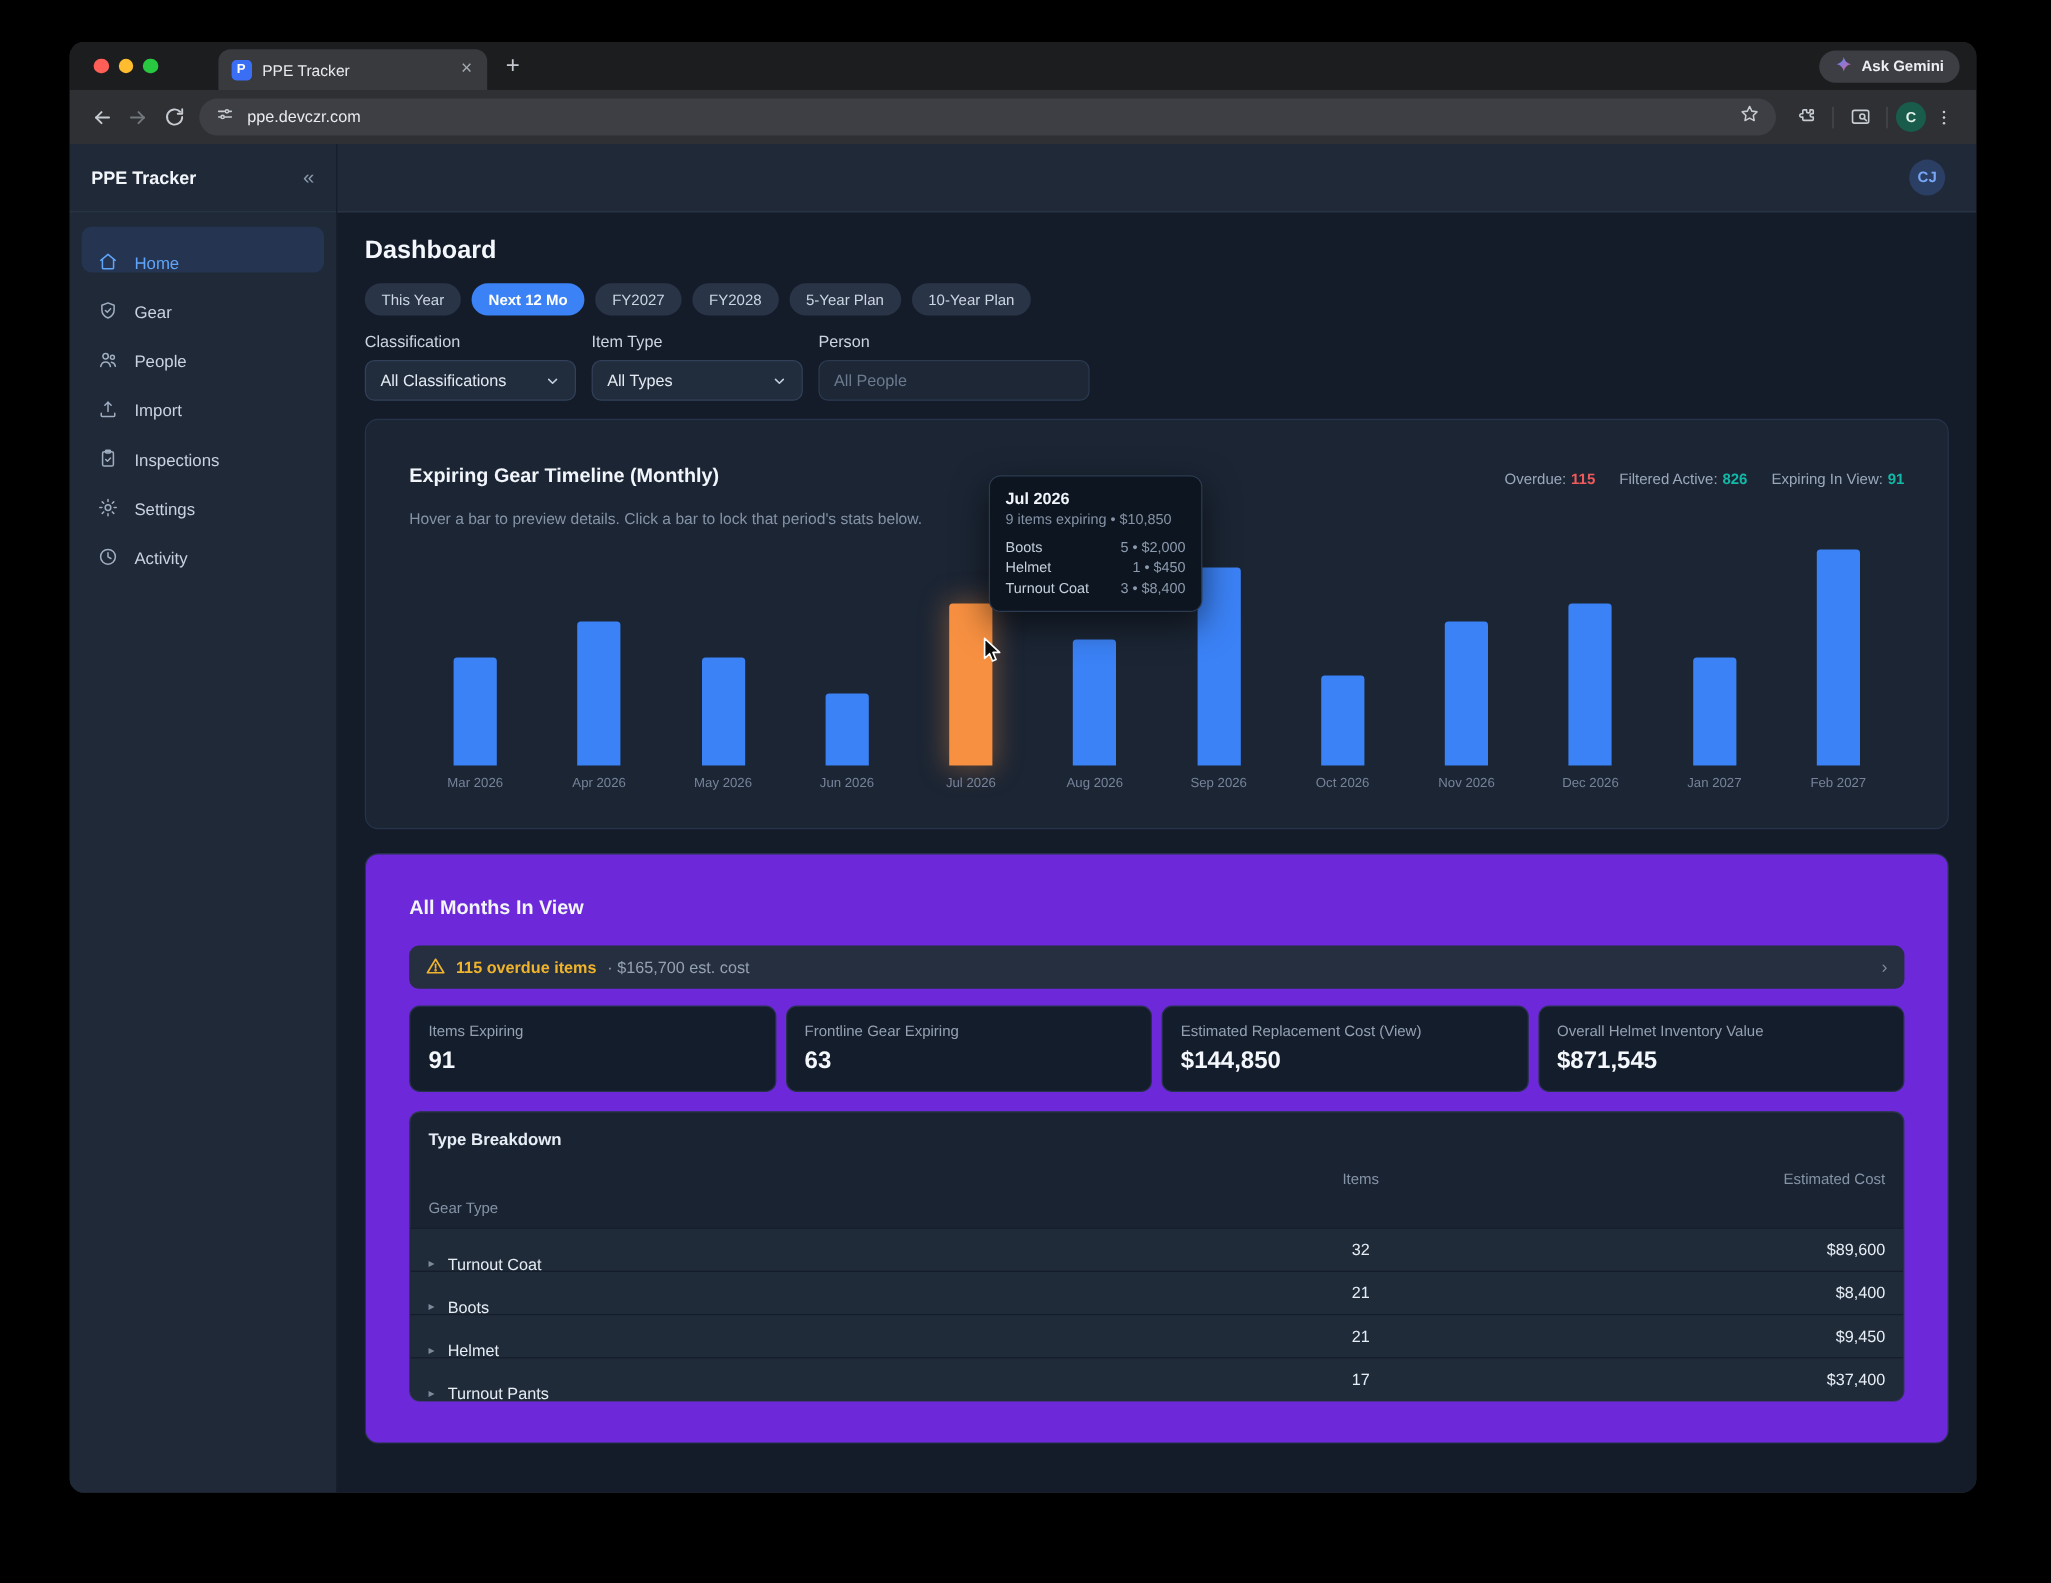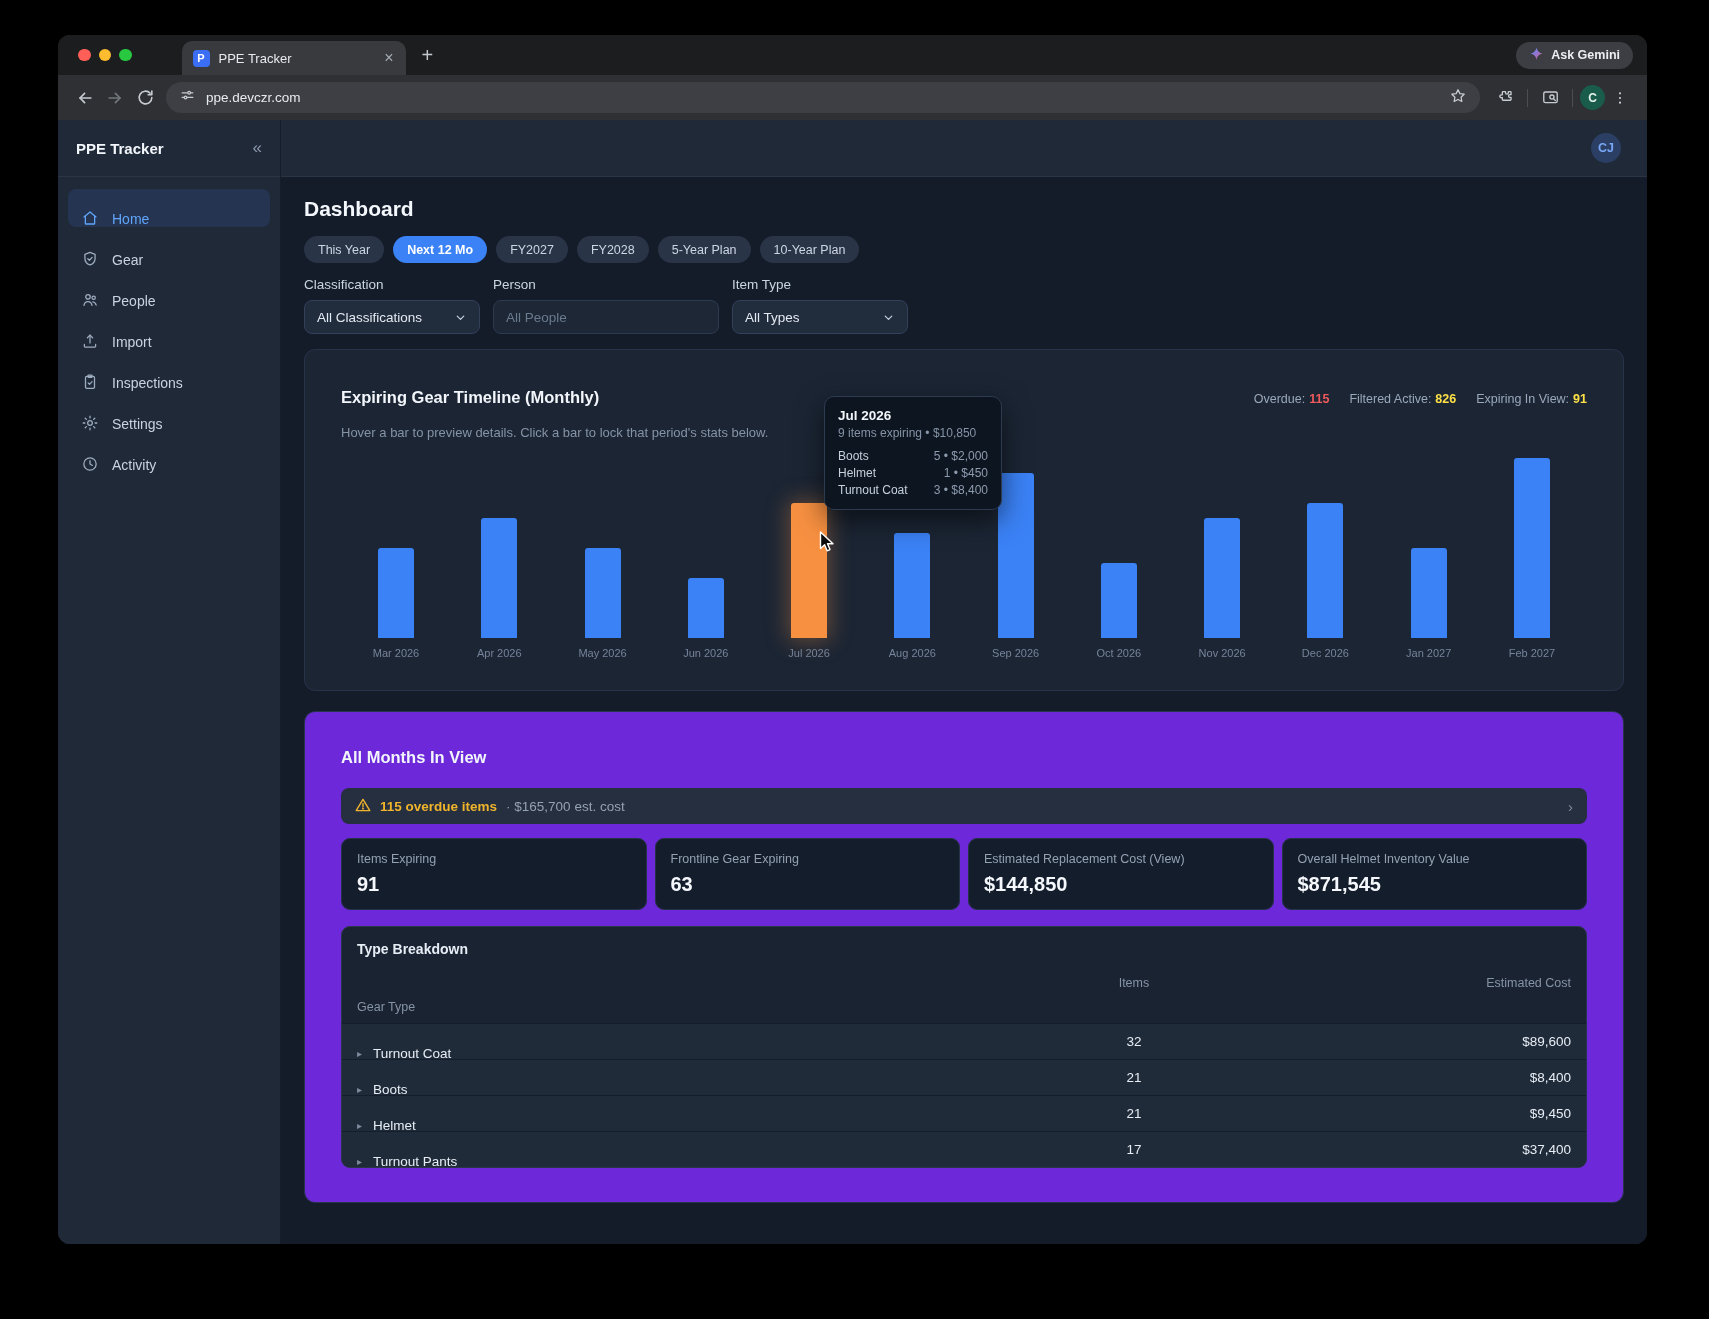--- a/index.html
+++ b/index.html
@@ -73,21 +73,21 @@
                   font-size:13.5px; width:100%; font-family:inherit; }
   .person input::placeholder { color:#6b7a8f; }
 
   
   .chart-card { margin-top:15px; height:342px; background:#1b2534; border:1px solid #27334a;
                 border-radius:11px; position:relative; padding:38px 36px 0; }
   .chart-head { display:flex; justify-content:space-between; }
   .c-title { font-size:16.5px; font-weight:bold; color:#f2f6fb; }
   .c-sub { font-size:13px; color:#8593a6; margin-top:18px; }
   .t-stats { display:flex; gap:20px; font-size:12.5px; color:#9aa8bb; padding-top:4px; white-space:nowrap; }
-  .t-stats b { color:#fde047; margin-left:4px; }
+  .t-stats b { color:#14b8a6; margin-left:4px; }
   .t-stats .ov b { color:var(--overdue-red,#ef5a5a); }
 
   .plot { position:absolute; left:36px; right:36px; bottom:52px; height:192px;
           display:flex; justify-content:space-between; align-items:flex-end; padding:0 36px; }
   .slot { width:38px; position:relative; display:flex; justify-content:center; align-items:flex-end; height:100%; }
   .bar { width:36px; background:var(--bar-blue,#3b82f6); border-radius:3px 3px 0 0; }
   .bar.hot { background:var(--bar-orange,#f79041); box-shadow:0 0 22px 3px rgba(247,144,65,.35); }
   .x-label { position:absolute; top:calc(100% + 9px); left:50%; transform:translateX(-50%);
              font-size:11px; color:#76839a; white-space:nowrap; }
 
@@ -307,32 +307,32 @@
           <div class="fgroup">
             <span class="flabel">Classification</span>
             <div class="control select">
               <span>All Classifications</span>
               <svg width="13" height="13" viewBox="0 0 24 24" fill="none" stroke="currentColor" stroke-width="2.4" stroke-linecap="round" stroke-linejoin="round">
                   <path d="m6 9.5 6 6 6-6"></path>
                 </svg>
             </div>
           </div>
           <div class="fgroup">
-            <span class="flabel">Person</span>
-            <div class="control person">
-              <input type="text" placeholder="All People" style="">
-            </div>
-          </div>
-          <div class="fgroup">
             <span class="flabel">Item Type</span>
             <div class="control select">
               <span>All Types</span>
               <svg width="13" height="13" viewBox="0 0 24 24" fill="none" stroke="currentColor" stroke-width="2.4" stroke-linecap="round" stroke-linejoin="round">
                   <path d="m6 9.5 6 6 6-6"></path>
                 </svg>
+            </div>
+          </div>
+          <div class="fgroup">
+            <span class="flabel">Person</span>
+            <div class="control person">
+              <input type="text" placeholder="All People" style="">
             </div>
           </div>
         </div>
 
         <div class="chart-card">
           <div class="chart-head">
             <div>
               <div class="c-title">Expiring Gear Timeline (Monthly)</div>
               <div class="c-sub">Hover a bar to preview details. Click a bar to lock that period's stats below.</div>
             </div>

